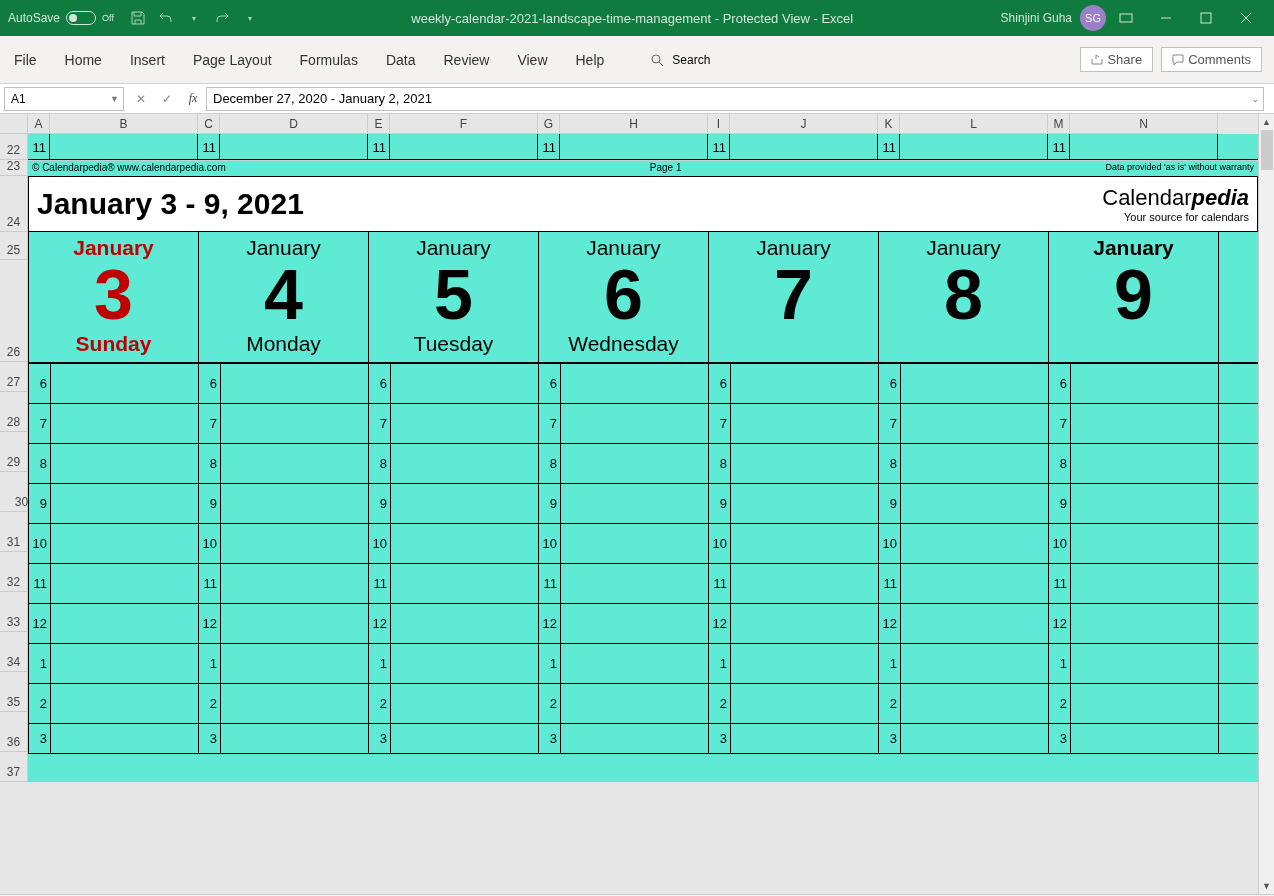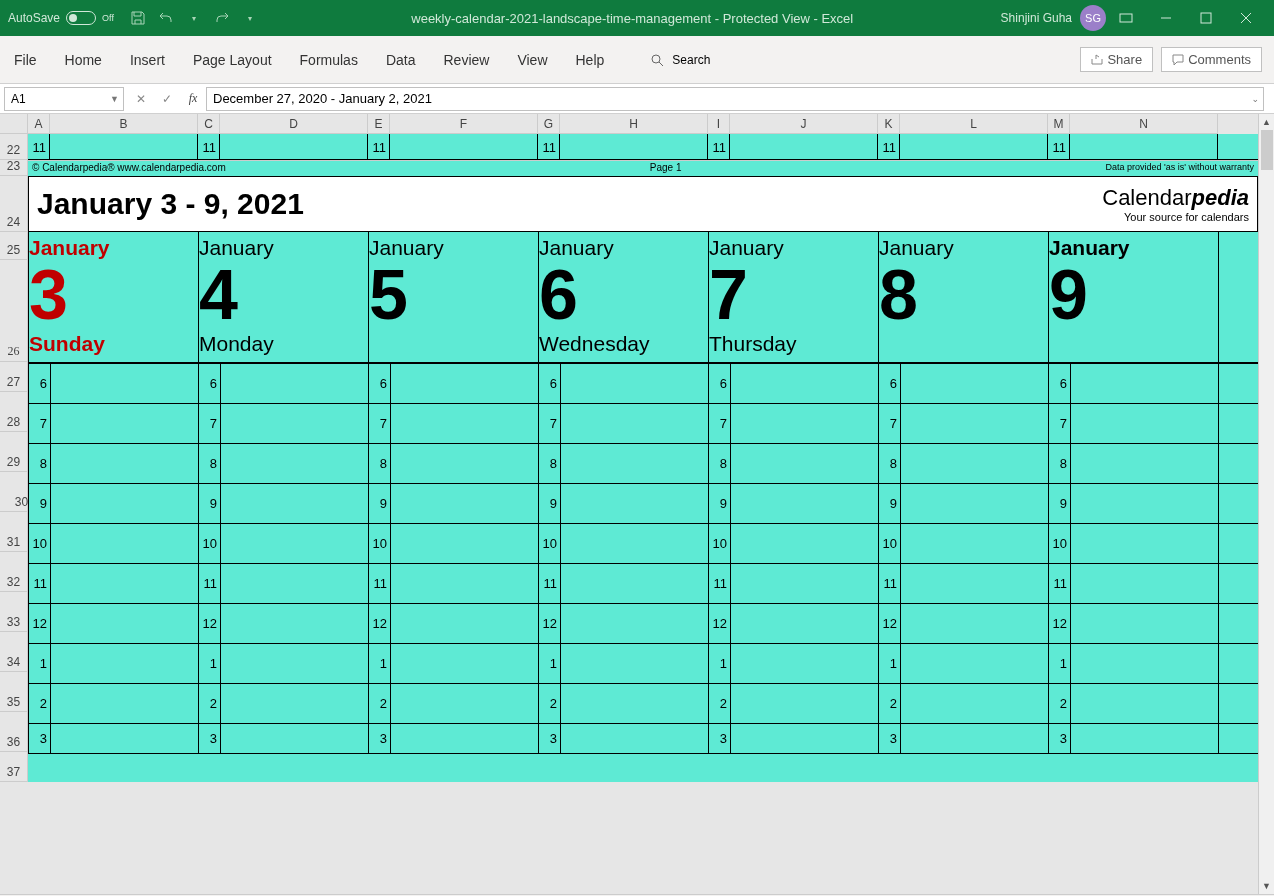--- a/index.html
+++ b/index.html
@@ -40,21 +40,21 @@
 .hour-cell { width: 22px; text-align: right; padding-right: 3px; font-size: 13px; border-right: 1px solid #000; display:flex; align-items:center; justify-content:flex-end; }
 
 .title-row { height: 56px; border: 1px solid #000; border-top:1px solid #000; display: flex; align-items: center; padding: 0 8px; background:#fff; }
 .title-row h1 { font-family: Arial; font-size: 30px; font-weight: bold; }
 .brand { margin-left: auto; text-align: right; }
 .brand .b1 { font-family: Arial; font-size: 22px; }
 .brand .b1 b { font-weight: bold; font-style: italic; }
 .brand .b2 { font-size: 11px; }
 
 .head-row { display: flex; }
-.head-cell { border-right: 1px solid #000; }
+.head-cell { text-align: center; border-right: 1px solid #000; }
 .month-lbl { font-family: Arial; font-size: 21px; padding-top:4px; }
 .day-num { font-family: Arial; font-size: 70px; font-weight: bold; line-height: 1; }
 .day-name { font-family: Arial; font-size: 21px; padding: 2px 0 6px; }
 .sunday .month-lbl, .sunday .day-num, .sunday .day-name { color: #c00000; font-weight: bold; }
 .saturday .month-lbl, .saturday .day-name { font-weight: bold; }
 
 .copyright-row { height: 16px; display:flex; font-size: 10px; padding: 1px 4px; border-top:1px solid #ccc; }
 .copyright-row .mid { flex:1; text-align:center; }
 
 .sheet-tabs { height: 24px; background: #f3f2f1; border-top: 1px solid #ccc; display: flex; align-items: center; padding: 0 6px; position:relative; }
@@ -195,21 +195,21 @@
           <div class="col-h" style="width: 148px;">N</div>
         </div>
     </div>
     <div style="display:flex;">
 
       <div id="rowh-container">
           <div class="row-h" style="height: 26px;">22</div>
           <div class="row-h" style="height: 16px;">23</div>
           <div class="row-h" style="height: 56px;">24</div>
           <div class="row-h" style="height: 28px;">25</div>
-          <div class="row-h" style="height: 102px; font-family: Liberation Serif, serif;">26</div>
+          <div class="row-h" style="height: 102px;">26</div>
           <div class="row-h" style="height: 30px;">27</div>
           <div class="row-h" style="height: 40px;">28</div>
           <div class="row-h" style="height: 40px;">29</div>
           <div class="row-h" style="height: 40px; padding-left: 16px;">30</div>
           <div class="row-h" style="height: 40px;">31</div>
           <div class="row-h" style="height: 40px;">32</div>
           <div class="row-h" style="height: 40px;">33</div>
           <div class="row-h" style="height: 40px;">34</div>
           <div class="row-h" style="height: 40px;">35</div>
           <div class="row-h" style="height: 40px;">36</div>
@@ -256,30 +256,30 @@
               <div class="day-name">Sunday</div>
             </div>
             <div class="head-cell " style="width: 170px;">
               <div class="month-lbl">January</div>
               <div class="day-num">4</div>
               <div class="day-name">Monday</div>
             </div>
             <div class="head-cell " style="width: 170px;">
               <div class="month-lbl">January</div>
               <div class="day-num">5</div>
+              <div class="day-name">Tuesday</div>
             </div>
             <div class="head-cell " style="width: 170px;">
               <div class="month-lbl">January</div>
               <div class="day-num">6</div>
               <div class="day-name">Wednesday</div>
             </div>
             <div class="head-cell " style="width: 170px;">
               <div class="month-lbl">January</div>
               <div class="day-num">7</div>
-              <div class="day-name">Thursday</div>
             </div>
             <div class="head-cell " style="width: 170px;">
               <div class="month-lbl">January</div>
               <div class="day-num">8</div>
             </div>
             <div class="head-cell saturday" style="width: 170px;">
               <div class="month-lbl">January</div>
               <div class="day-num">9</div>
             </div>
           </div>

